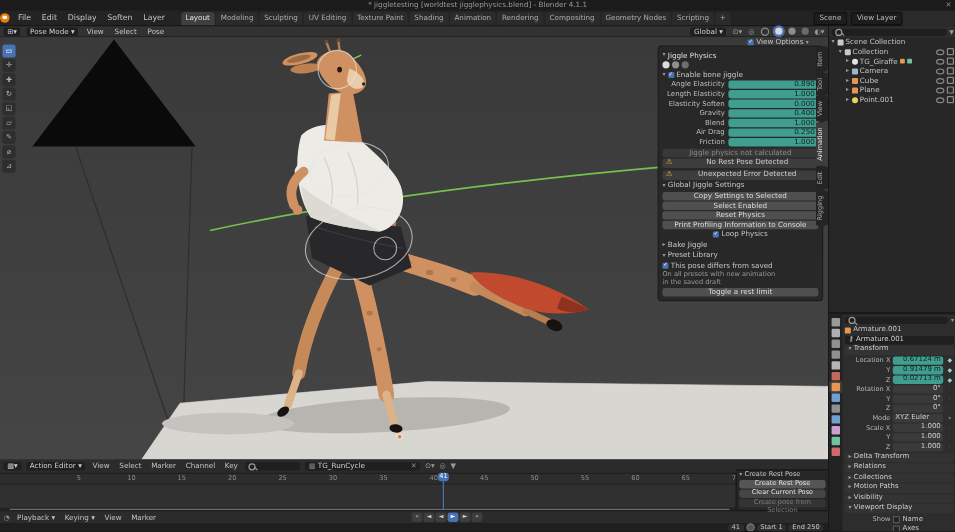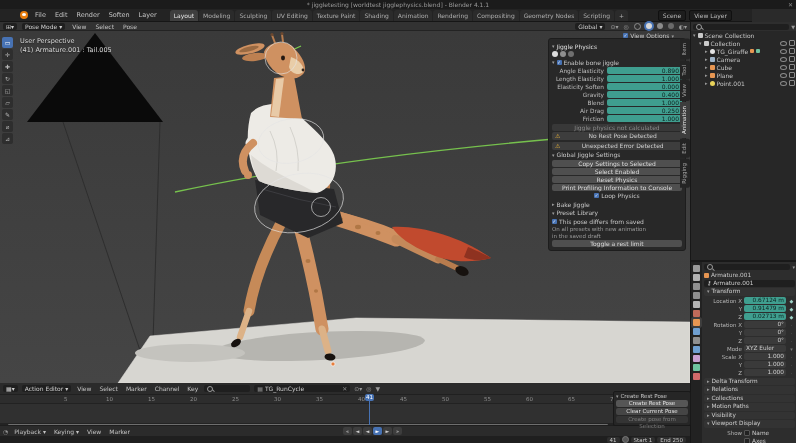--- a/index.html
+++ b/index.html
@@ -5,21 +5,21 @@
   html,body{margin:0;padding:0;background:#111;}
   .app{position:relative;width:796px;height:443px;overflow:hidden;background:#2a2a2a;
        font-family:"DejaVu Sans",sans-serif;color:#c8c8c8;-webkit-font-smoothing:antialiased;}
   .bar{display:flex;align-items:center;box-sizing:border-box;}
   
   .titlebar{position:absolute;left:0;top:0;width:796px;height:9px;background:#1b1b1b;
             font-size:6px;color:#9a9a9a;justify-content:center;}
   .titlebar .close{position:absolute;right:3px;top:1px;font-size:6px;color:#888;}
   
   .topbar{position:absolute;left:0;top:9px;width:752px;height:13px;background:#232323;
-          font-size:6.5px;gap:5px;padding:0 20px;border-bottom:1px solid #161616;}
+          font-size:6.5px;gap:5px;padding:0 0;border-bottom:1px solid #161616;}
   .logo{width:8px;height:8px;border-radius:50%;background:#e87d0d;position:relative;flex:0 0 auto;}
   .logo:after{content:"";position:absolute;left:1.5px;top:2px;width:4px;height:3px;border-radius:50%;background:#fff;}
   .menu{color:#c4c4c4;padding:0 2px;}
   .wstabs{display:flex;gap:1px;font-size:6px;margin-left:6px;}
   .wstab{padding:2px 4px;border-radius:3px 3px 0 0;color:#aeaeae;background:#2b2b2b;}
   .wstab.active{background:#3f3f3f;color:#e8e8e8;}
   .tbright{margin-left:auto;display:flex;gap:3px;font-size:6px;}
   .pill{background:#1d1d1d;border:1px solid #101010;border-radius:2px;padding:1px 4px;color:#bdbdbd;display:flex;gap:2px;align-items:center;}
   
   .vph{position:absolute;left:0;top:22px;width:690px;height:9px;background:#323232;font-size:6px;
@@ -120,21 +120,21 @@
 
   <div class="titlebar bar">
     <span>* jiggletesting [worldtest jigglephysics.blend] - Blender 4.1.1</span>
     <span class="close">✕</span>
   </div>
 
   <div class="topbar bar">
     <span class="logo"></span>
     <span class="menu">File</span>
     <span class="menu">Edit</span>
-    <span class="menu">Render</span>
+    <span class="menu">Display</span>
     <span class="menu">Soften</span>
     <span class="menu">Layer</span>
     <span class="wstabs">
       <span class="wstab active">Layout</span>
       <span class="wstab">Modeling</span>
       <span class="wstab">Sculpting</span>
       <span class="wstab">UV Editing</span>
       <span class="wstab">Texture Paint</span>
       <span class="wstab">Shading</span>
       <span class="wstab">Animation</span>
@@ -235,24 +235,20 @@
         <ellipse cx="283" cy="27" rx="2" ry="2.4" fill="#241812"></ellipse>
 
         <ellipse cx="299" cy="172" rx="45" ry="29" fill="none" stroke="#e4e4e4" stroke-width="0.9" opacity="0.7" transform="rotate(-12 299 172)"></ellipse>
         <ellipse cx="291" cy="110" rx="33" ry="22" fill="none" stroke="#e4e4e4" stroke-width="0.9" opacity="0.7" transform="rotate(-10 291 110)"></ellipse>
         <circle cx="281" cy="27" r="16" fill="none" stroke="#e4e4e4" stroke-width="0.9" opacity="0.7"></circle>
         <circle cx="321" cy="176" r="9.5" fill="none" stroke="#e4e4e4" stroke-width="0.9" opacity="0.7"></circle>
       </g>
       <circle cx="333" cy="333" r="2" fill="#e77e3c" stroke="#ffffff" stroke-width="0.6"></circle>
     </svg>
 
-    <div class="vp-overlay">
-      <div>User Perspective</div>
-      <div>(41) Armature.001 : Tail.005</div>
-    </div>
 
     <div class="toolbar">
       <span class="tool active">▭</span>
       <span class="tool">✛</span>
       <span class="tool">✚</span>
       <span class="tool">↻</span>
       <span class="tool">◱</span>
       <span class="tool">▱</span>
       <span class="tool">✎</span>
       <span class="tool">⌀</span>

